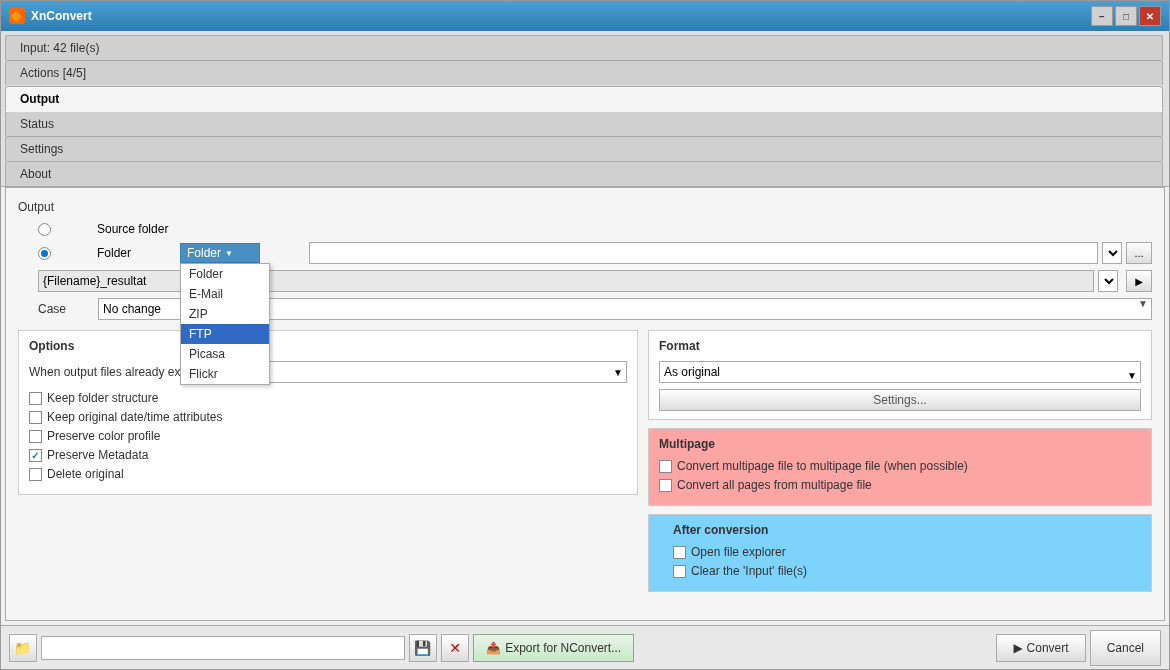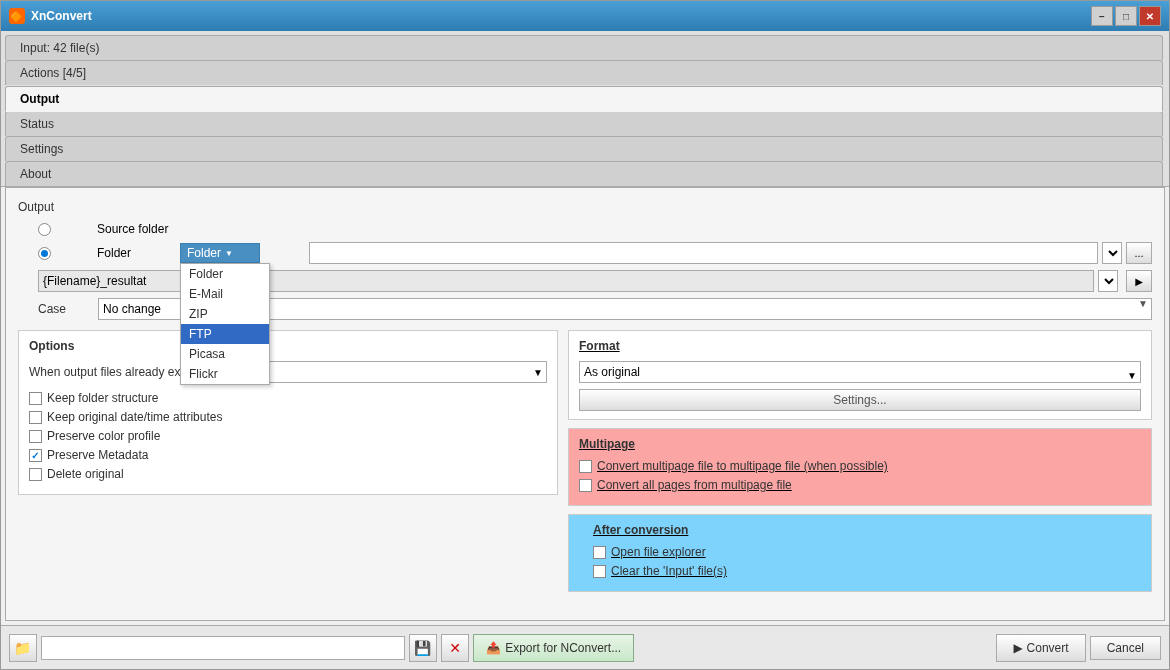--- a/index.html
+++ b/index.html
@@ -293,25 +293,24 @@
       background: #fca5a5;
       padding: 8px 10px;
       margin-bottom: 8px;
     }
     .after-conv-panel {
       border: 1px solid #ccc;
       background: #7dd3fc;
       padding: 8px 24px;
     }
     .right-column {
-      width: 584px;
+      width: 504px;
       display: flex;
       flex-direction: column;
       gap: 0;
-      text-decoration: underline;
     }
     .bottom-bar {
       height: 44px;
       background: #e8e8e8;
       border-top: 1px solid #aaa;
       display: flex;
       align-items: center;
       padding: 0 8px;
       gap: 4px;
       flex-shrink: 0;
@@ -378,21 +377,21 @@
       border: 1px solid #aaa;
       cursor: pointer;
       padding: 0 16px;
       font-size: 12px;
       color: #333;
       display: flex;
       align-items: center;
       gap: 4px;
     }
     .cancel-btn {
-      height: 24px;
+      height: 36px;
       background: linear-gradient(to bottom, #fff, #ddd);
       border: 1px solid #aaa;
       cursor: pointer;
       padding: 0 16px;
       font-size: 12px;
       color: #333;
     }
     .select-arrow {
       position: absolute;
       right: 4px;

